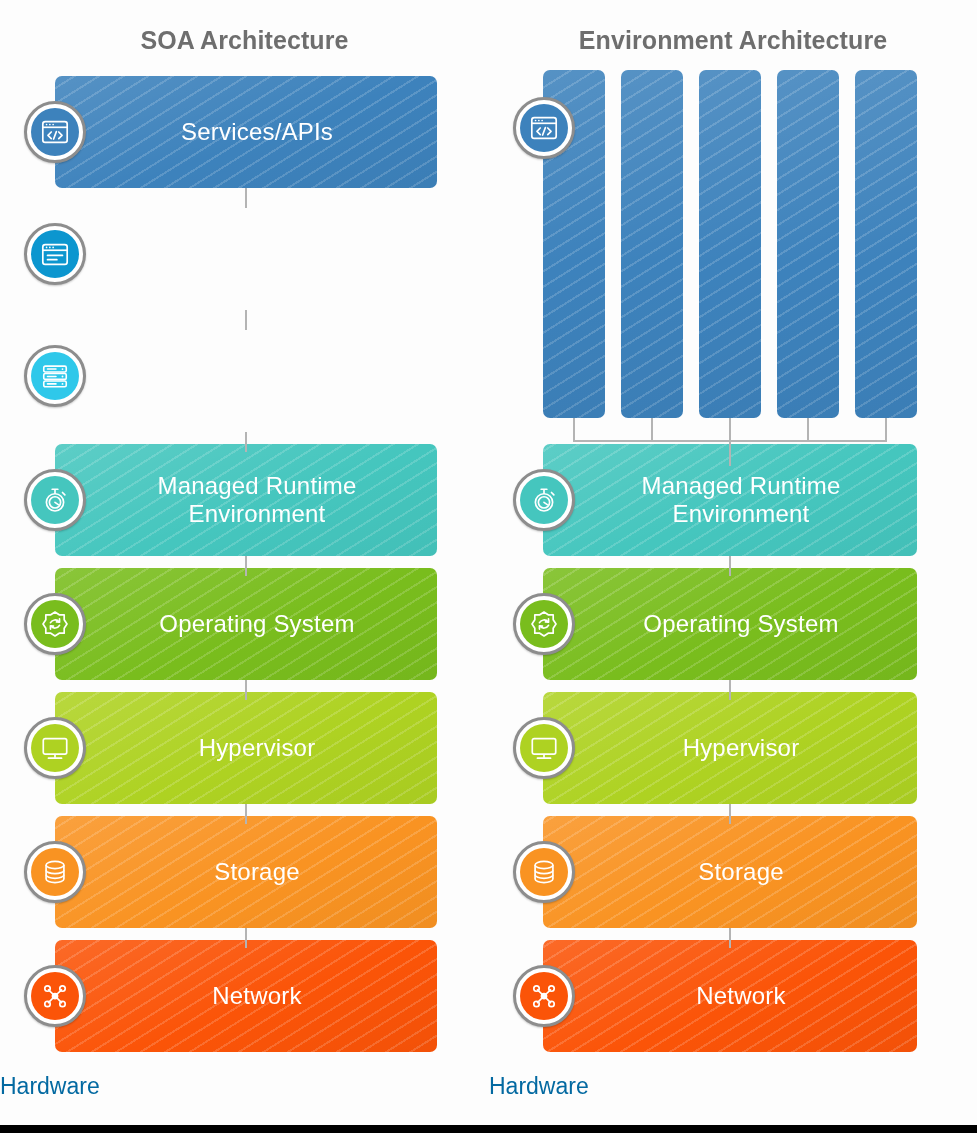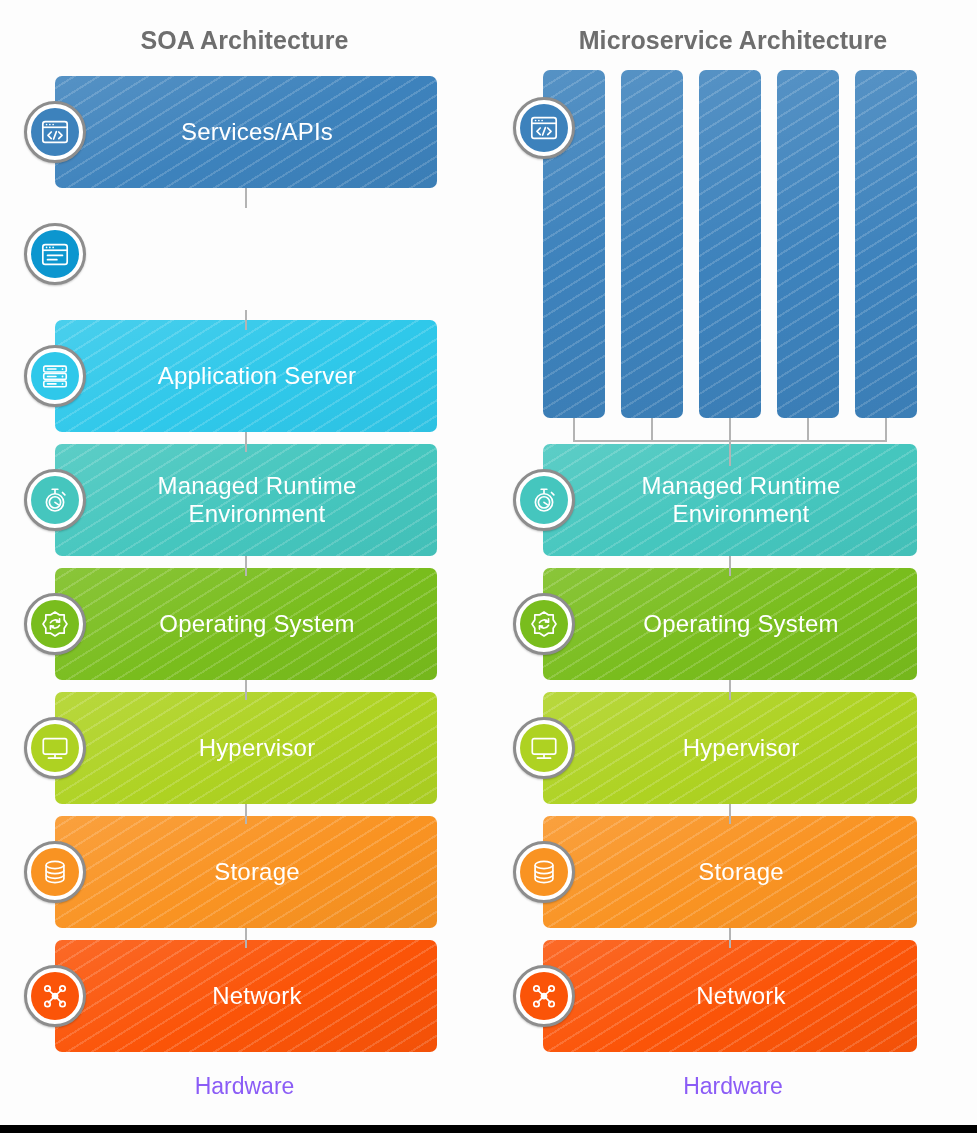--- a/index.html
+++ b/index.html
@@ -188,23 +188,22 @@
     display: inline-block;
     transform: rotate(-90deg);
     transform-origin: center center;
   }
 
   
   .hardware {
     position: absolute;
     width: 100%;
     left: 0;
-    text-align: center;
     font-size: 23px;
-    color: #8b5cf6;
+    color: #0369a1;
   }
 </style>
 </head>
 <body>
 
 <div id="stage">
 
   <div class="column" id="col-soa">
     <div class="col-title">SOA Architecture</div>
 
@@ -243,25 +242,20 @@
           <line x1="3" y1="12" x2="29" y2="12"></line>
           <circle cx="7" cy="9" r="0.9" fill="#ffffff" stroke="none"></circle>
           <circle cx="10.5" cy="9" r="0.9" fill="#ffffff" stroke="none"></circle>
           <circle cx="14" cy="9" r="0.9" fill="#ffffff" stroke="none"></circle>
           <line x1="8" y1="17.5" x2="24" y2="17.5" stroke-linecap="round"></line>
           <line x1="8" y1="22" x2="18" y2="22" stroke-linecap="round"></line>
         </svg>
       </div>
     </div>
 
-    <div class="layer" style="top:320px; height:112px; background:#2fc8ea;">
-      <div class="stripes"></div>
-      <div class="sheen"></div>
-      <div class="layer-label">Application Server</div>
-    </div>
     <div class="icon-badge" style="left:24px; top:345px;">
       <div class="disc" style="background:#2fc8ea;">
         <svg width="30" height="30" viewBox="0 0 32 32" fill="none" stroke="#ffffff" stroke-width="1.7">
           <rect x="4" y="5.5" width="24" height="6.2" rx="1.6"></rect>
           <rect x="4" y="13.4" width="24" height="6.2" rx="1.6"></rect>
           <rect x="4" y="21.3" width="24" height="6.2" rx="1.6"></rect>
           <line x1="8" y1="8.6" x2="17" y2="8.6" stroke-linecap="round"></line>
           <line x1="8" y1="16.5" x2="17" y2="16.5" stroke-linecap="round"></line>
           <line x1="8" y1="24.4" x2="17" y2="24.4" stroke-linecap="round"></line>
           <circle cx="24" cy="8.6" r="1" fill="#ffffff" stroke="none"></circle>
@@ -356,21 +350,21 @@
           <circle cx="8" cy="24.5" r="2.9"></circle>
           <circle cx="24" cy="24.5" r="2.9"></circle>
         </svg>
       </div>
     </div>
 
     <div class="hardware" style="top:1073px;">Hardware</div>
   </div>
 
   <div class="column" id="col-micro">
-    <div class="col-title">Microservice Architecture</div>
+    <div class="col-title">Environment Architecture</div>
 
     <div class="pillar" style="left:54px;  top:70px; width:62px; height:348px; background:#3d82bc;">
       <div class="stripes"></div>
       <div class="sheen"></div>
       <div class="pillar-label" style="bottom:22px;"><span>Services/APIs</span></div>
     </div>
     <div class="pillar" style="left:132px; top:70px; width:62px; height:348px; background:#3d82bc;">
       <div class="stripes"></div>
       <div class="sheen"></div>
       <div class="pillar-label" style="bottom:22px;"><span>Services/APIs</span></div>

